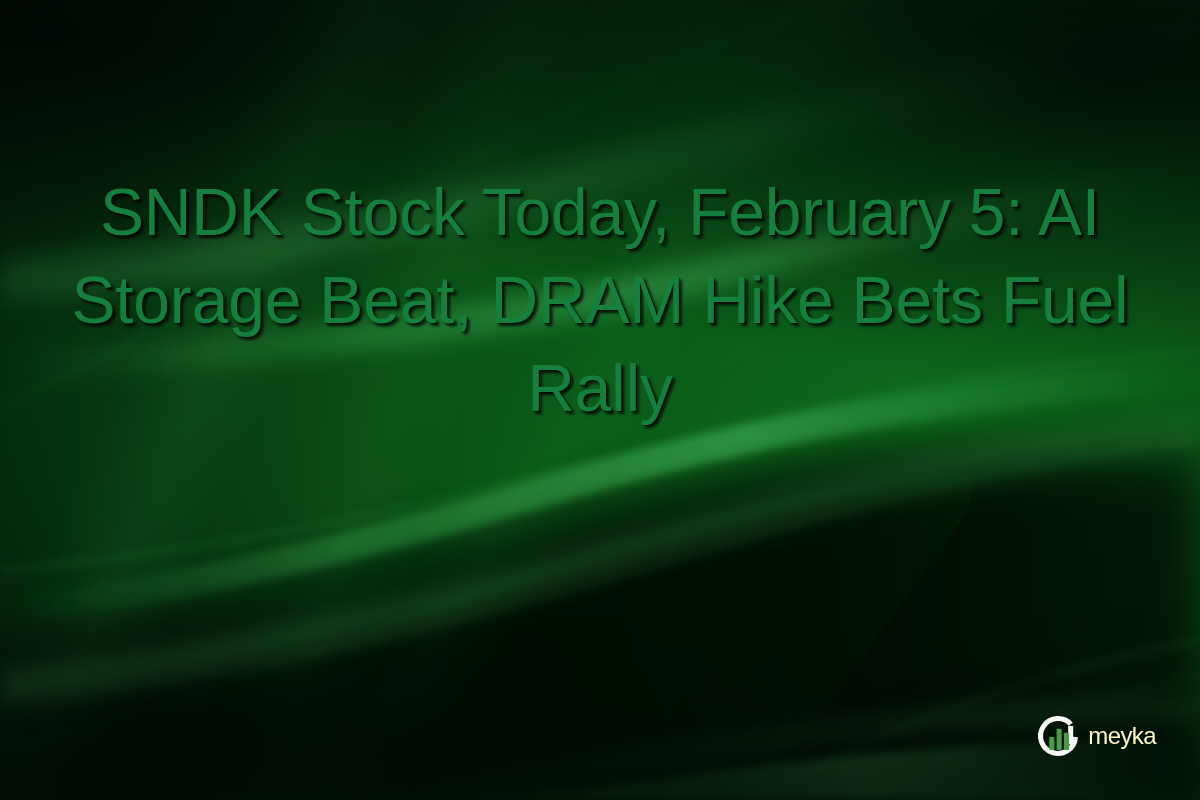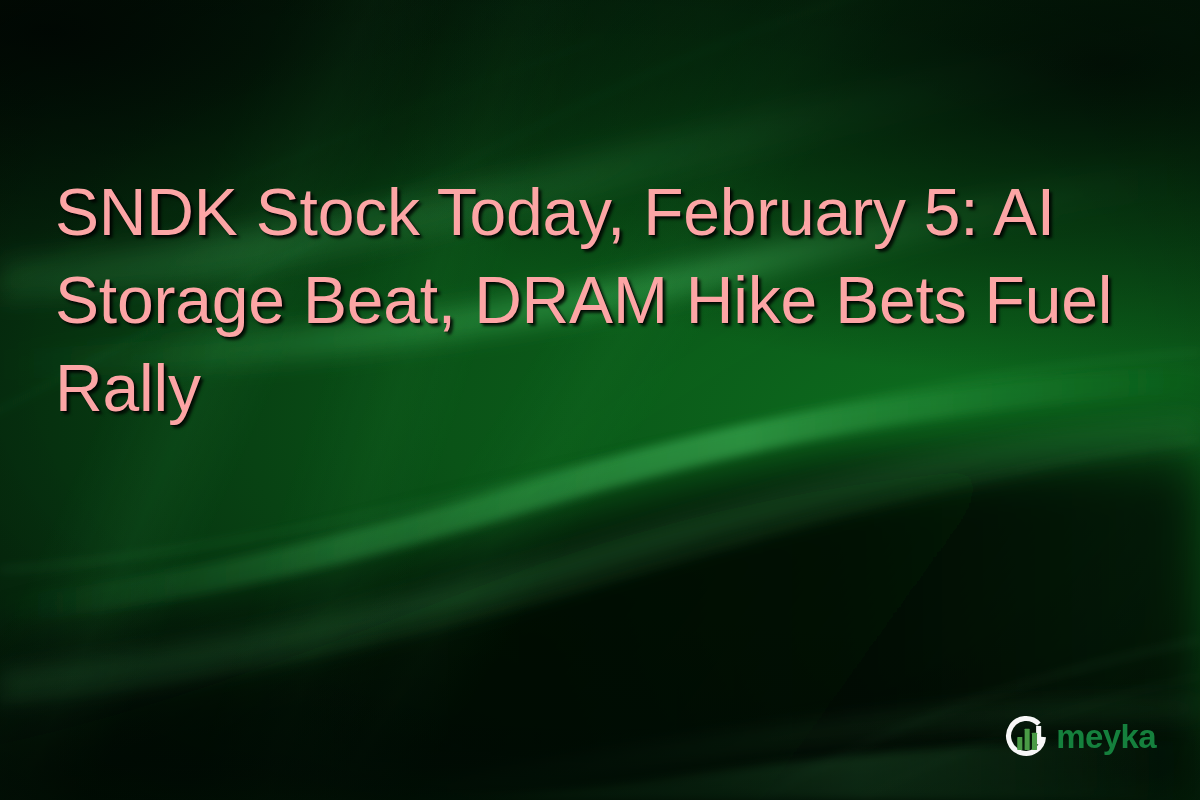--- a/index.html
+++ b/index.html
@@ -70,22 +70,22 @@
     position: absolute;
     left: 0;
     right: 0;
     top: 168px;
     display: flex;
     justify-content: center;
   }
   .headline {
     width: 1090px;
     margin: 0;
-    text-align: left;
-    color: #fca5a5;
+    text-align: center;
+    color: #15803d;
     font-family: "Liberation Sans", sans-serif;
     font-weight: 400;
     font-size: 66px;
     line-height: 88px;
     letter-spacing: -0.2px;
     text-shadow: 3px 3px 3px rgba(0,0,0,0.80),
                  1px 1px 0 rgba(0,0,0,0.55);
     white-space: pre-line;
   }
 
@@ -98,24 +98,24 @@
     align-items: center;
     gap: 7px;
   }
   .logo-mark {
     width: 46px;
     height: 46px;
     display: block;
     flex: 0 0 auto;
   }
   .logo-word {
-    color: #15803d;
+    color: #fef9c3;
     font-family: "Liberation Sans", sans-serif;
-    font-weight: 700;
-    font-size: 33px;
+    font-weight: 400;
+    font-size: 24px;
     line-height: 1;
     letter-spacing: -0.6px;
     padding-bottom: 2px;
   }
 </style>
 </head>
 <body>
 
 <div id="banner">
 

